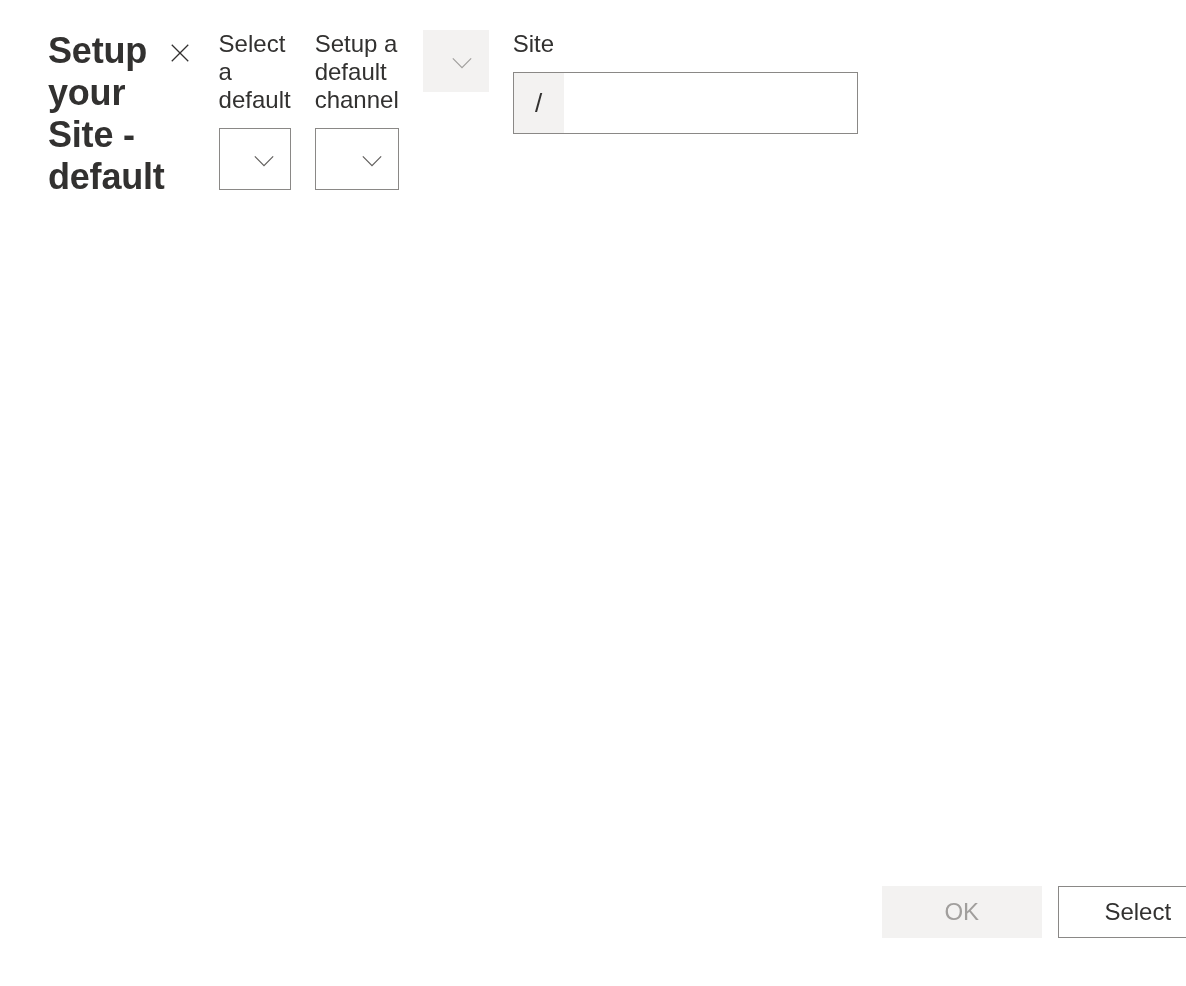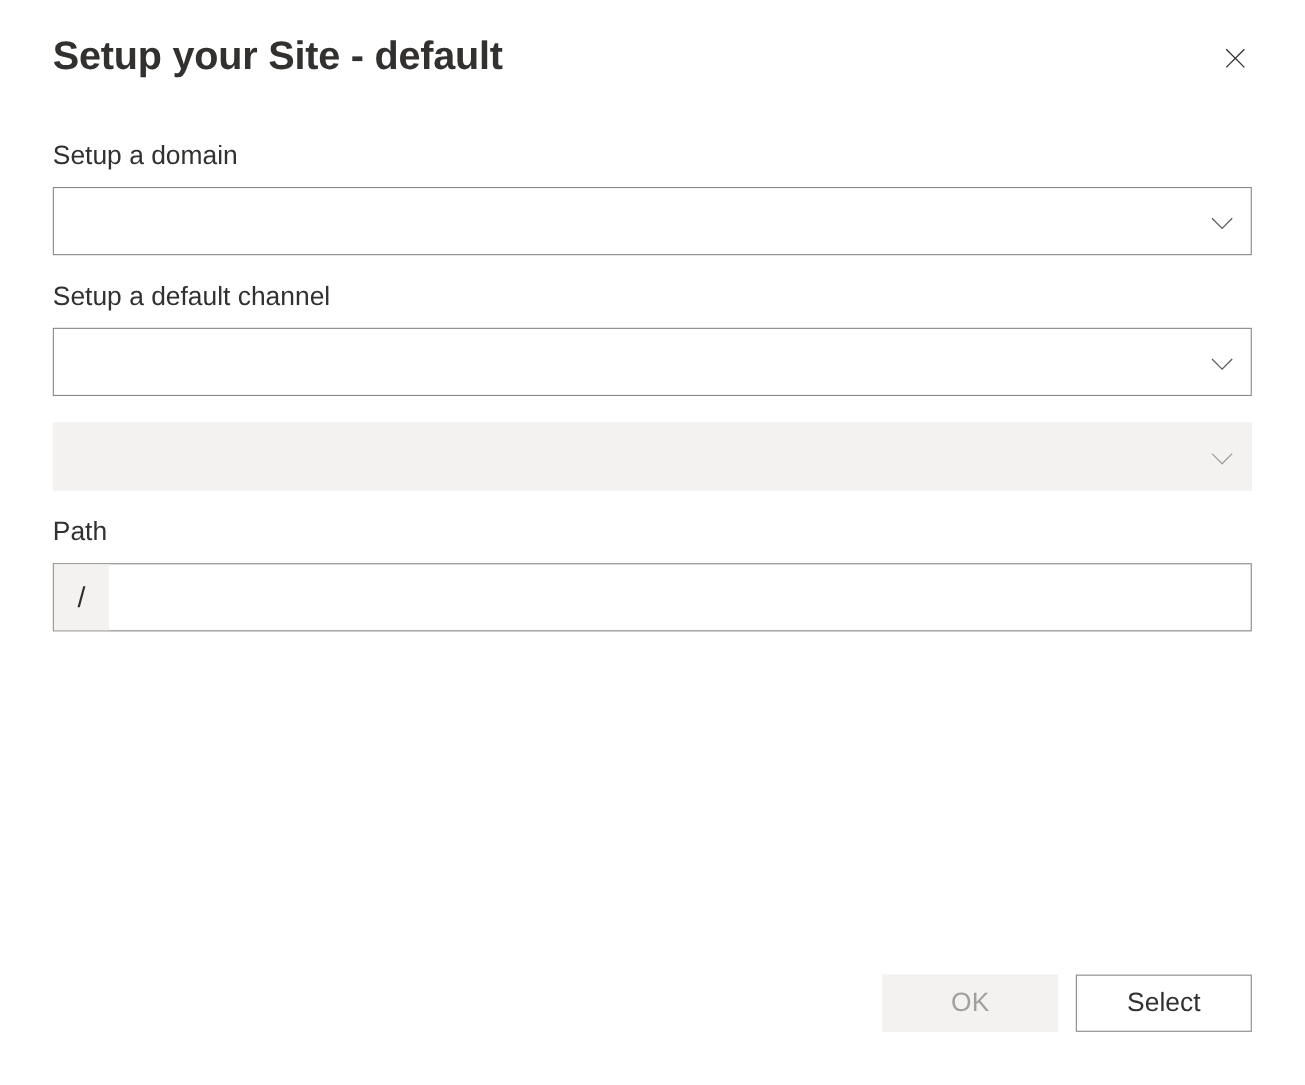--- a/index.html
+++ b/index.html
@@ -12,21 +12,22 @@
       background: #ffffff;
       width: 1186px;
       height: 986px;
       position: relative;
       color: #323130;
     }
     .dialog {
       padding: 30px 48px 48px 48px;
       height: 100%;
       display: flex;
-      flex-direction: column;
+      flex-direction: row;
+      gap: 24px;
     }
     .header {
       display: flex;
       justify-content: space-between;
       align-items: flex-start;
       margin-bottom: 56px;
     }
     .title {
       font-size: 36px;
       font-weight: 600;
@@ -160,21 +161,21 @@
       <span>
         <svg viewBox="0 0 24 24" fill="none" stroke="currentColor" stroke-width="1.3">
           <line x1="3" y1="3" x2="21" y2="21"></line>
           <line x1="21" y1="3" x2="3" y2="21"></line>
         </svg>
       </span>
     </button>
   </div>
 
   <div class="form-group">
-    <label class="label">Setup a domain</label>
+    <label class="label">Select a default</label>
     <div class="select-wrap">
       <button class="select-field"></button>
       <span class="chevron">
         <svg viewBox="0 0 24 14" fill="none" stroke="currentColor" stroke-width="1.3">
           <polyline points="2,2 12,12 22,2"></polyline>
         </svg>
       </span>
     </div>
   </div>
 
@@ -195,21 +196,21 @@
       <button class="select-field disabled"></button>
       <span class="chevron disabled">
         <svg viewBox="0 0 24 14" fill="none" stroke="currentColor" stroke-width="1.3">
           <polyline points="2,2 12,12 22,2"></polyline>
         </svg>
       </span>
     </div>
   </div>
 
   <div class="form-group">
-    <label class="label">Path</label>
+    <label class="label">Site</label>
     <div class="path-wrap">
       <div class="path-prefix">/</div>
       <input type="text" class="path-input" value="" style="">
     </div>
   </div>
 
   <div class="footer">
     <button class="btn primary">OK</button>
     <button class="btn">Select</button>
   </div>

